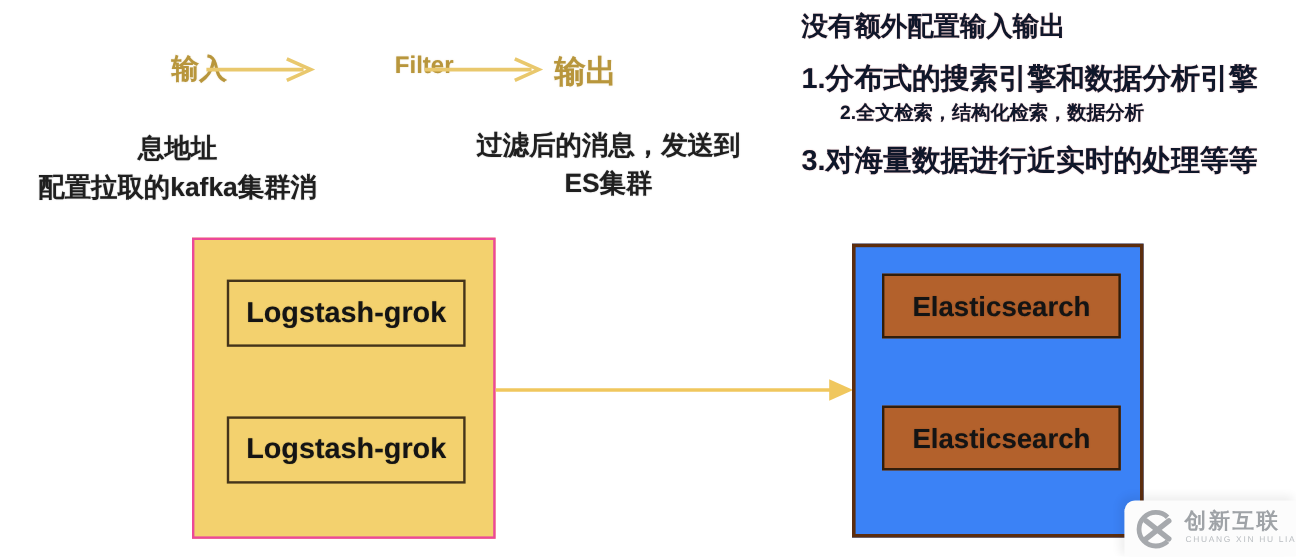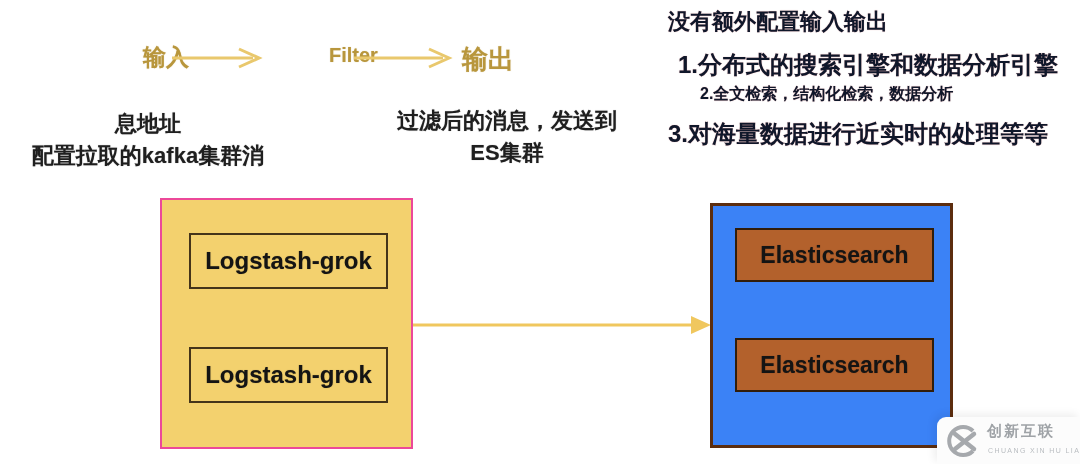--- a/index.html
+++ b/index.html
@@ -19,21 +19,21 @@
   .a2{left:351px;top:46px;}
   
   .note{position:absolute;color:#1f1f1f;font-weight:bold;text-align:center;
     font-size:22px;line-height:32px;text-shadow:0 0 1px rgba(0,0,0,.4);}
   .note-kafka{left:5px;top:108px;width:286px;}
   .note-es{left:372px;top:105px;width:270px;}
   
   .red{position:absolute;color:#0f172a;font-weight:bold;white-space:nowrap;
     text-shadow:0 0 1px rgba(180,40,43,.45);}
   .red-title{left:668px;top:7px;font-size:22px;}
-  .red-i0{left:668px;top:49px;font-size:24px;margin-left:10px;}
+  .red-i0{left:668px;top:49px;font-size:24px;}
   .red-i1{left:700px;top:84px;font-size:16px;}
   .red-i2{left:668px;top:118px;font-size:24px;}
   
   .big-box{position:absolute;box-sizing:border-box;}
   .yellow-box{left:160px;top:198px;width:253px;height:251px;
     background:#f3d16e;border:2px solid #ec4899;}
   .brown-box{left:710px;top:203px;width:243px;height:245px;
     background:#3b82f6;border:3px solid #5c2d0e;}
   .node{position:absolute;box-sizing:border-box;display:flex;
     align-items:center;justify-content:center;font-weight:bold;color:#141414;
@@ -43,21 +43,21 @@
   .node-y1{top:33px;} .node-y2{top:147px;}
   .node-b{left:22px;width:199px;height:54px;background:#b3612c;
     border:2px solid #311d0b;font-size:23px;}
   .node-b1{top:22px;} .node-b2{top:132px;}
   
   .main-arrow{left:413px;top:310px;}
   
   .wm{left:937px;top:417px;width:143px;height:47px;background:#fcfcfc;
     border-radius:9px 0 0 0;box-shadow:-3px -3px 8px rgba(0,0,0,.07);}
   .wm-logo{position:absolute;left:9px;top:7px;}
-  .wm-brand{position:absolute;left:50px;top:5px;font-size:15px;font-weight:bold;
+  .wm-brand{position:absolute;left:50px;top:5px;font-size:18px;font-weight:bold;
     color:#9fa3a7;letter-spacing:2px;white-space:nowrap;}
   .wm-sub{position:absolute;left:51px;top:30px;font-size:7px;color:#b9bdc1;
     letter-spacing:1.4px;white-space:nowrap;}
 </style>
 </head>
 <body>
 
 <div class="canvas">
 
   <span class="gold-lbl lbl-input">输入</span>

